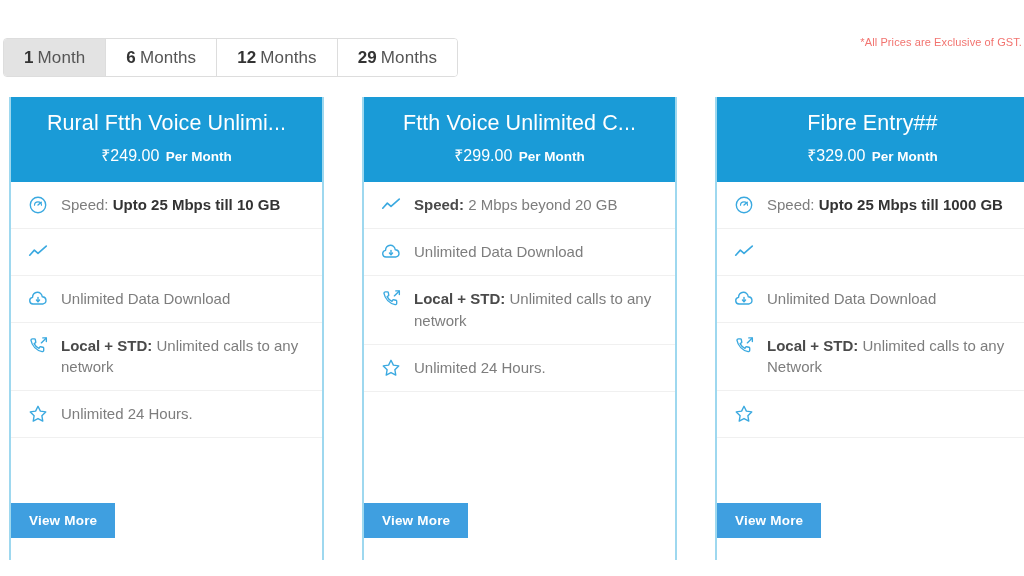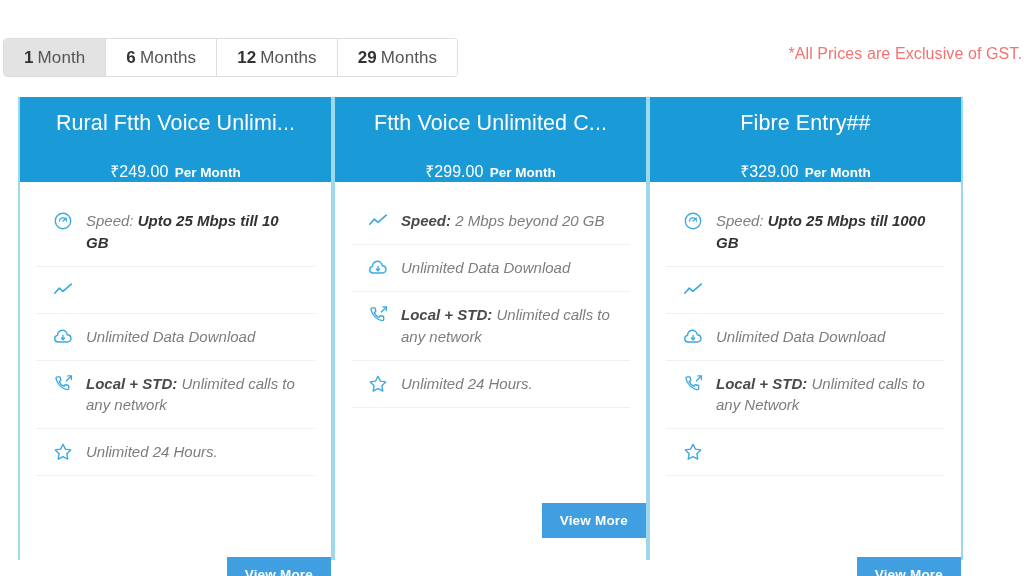--- a/index.html
+++ b/index.html
@@ -50,35 +50,36 @@
     white-space: nowrap;
     letter-spacing: .1px;
   }
   .tab:last-child { border-right: none; }
   .tab.active { background: #e3e3e3; }
   .tab .num { font-weight: bold; color: #333; margin-right: 4px; }
 
   .gst-note {
     position: absolute;
     right: 2px;
-    top: 45px;
-    font-size: 16px;
+    top: 36px;
+    font-size: 11px;
     color: #f2736f;
     letter-spacing: .1px;
     white-space: nowrap;
   }
 
   
   .cards {
     position: absolute;
     left: 0;
     top: 97px;
     width: 1024px;
     display: flex;
-    padding: 0 18px;
+    gap: 38px;
+    padding: 0 9px;
     box-sizing: border-box;
   }
   .card {
     width: 315px;
     flex: 0 0 315px;
     background: #fff;
     border-left: 2px solid #9ed8ef;
     border-right: 2px solid #9ed8ef;
     box-sizing: border-box;
     height: 463px;
@@ -99,33 +100,32 @@
     font-size: 21.5px;
     font-weight: normal;
     line-height: 1.15;
     white-space: nowrap;
     overflow: hidden;
     text-overflow: ellipsis;
     padding: 0 4px;
     letter-spacing: .1px;
   }
   .plan-price {
-    margin-top: 24px;
+    margin-top: 8px;
     font-size: 16px;
     white-space: nowrap;
   }
   .plan-price .amt { font-weight: normal; }
   .plan-price .per { font-size: 13.5px; font-weight: bold; margin-left: 2px; }
 
   .features {
     list-style: none;
-    margin: 16px;
+    margin: 0;
     padding: 0;
     flex: 1 1 auto;
-    font-style: italic;
   }
   .feature {
     display: flex;
     align-items: flex-start;
     gap: 12px;
     padding: 12px 14px 12px 16px;
     border-bottom: 1px solid #f0f0f0;
     font-size: 15px;
     line-height: 1.45;
     color: #7d7d7d;
@@ -144,21 +144,21 @@
   .feature .txt { flex: 1 1 auto; }
   .feature .txt b { color: #4a4a4a; font-weight: bold; }
   .feature.strong .txt { color: #333; font-weight: bold; }
   .feature.strong .txt .lbl { color: #7d7d7d; font-weight: normal; }
   .feature.empty { min-height: 45px; }
 
   .card-foot {
     flex: 0 0 auto;
     display: flex;
     align-items: flex-end;
-    justify-content: flex-end;
+    justify-content: flex-start;
     padding-bottom: 22px;
     height: 100px;
   }
   .view-more {
     background: #3f9fe0;
     color: #fff;
     border: none;
     font-size: 13.5px;
     font-weight: bold;
     padding: 10px 18px;

